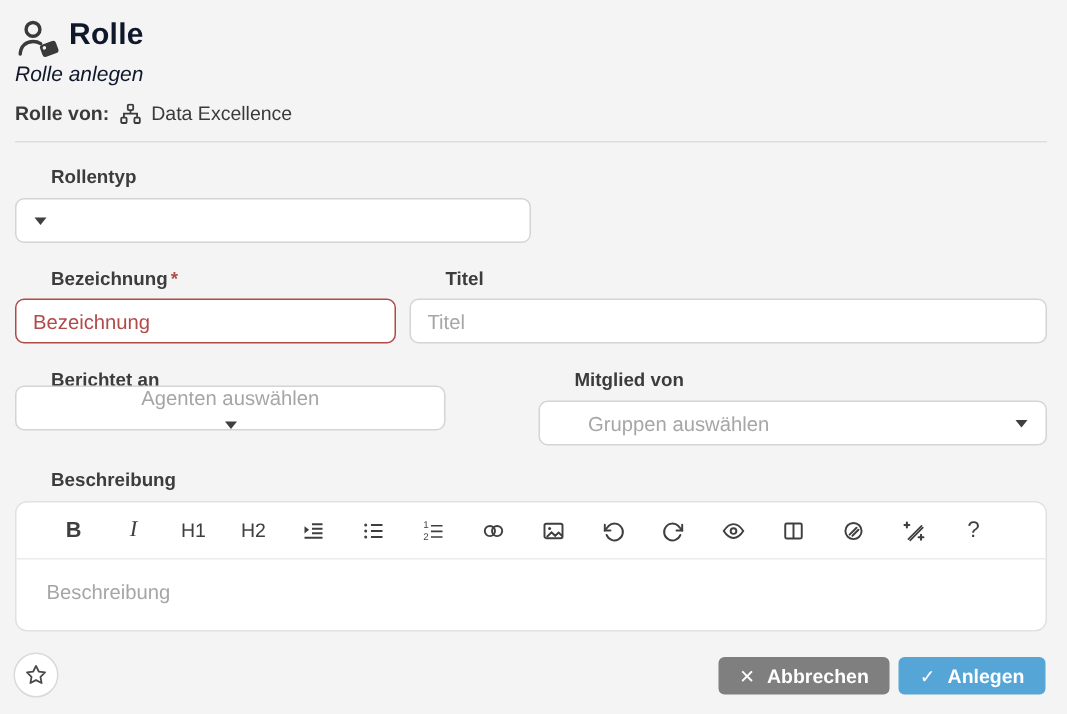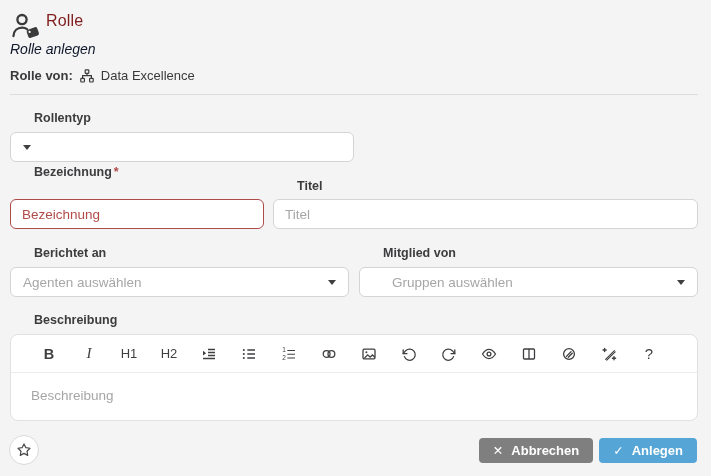--- a/index.html
+++ b/index.html
@@ -5,21 +5,21 @@
   * { margin:0; padding:0; box-sizing:border-box; }
   html,body { width:711px; height:476px; }
   body {
     font-family:"Liberation Sans","DejaVu Sans",sans-serif;
     background:#f4f4f4; color:#3c3c3e; overflow:hidden;
   }
   #app { position:relative; width:711px; height:476px; background:#f4f4f4; }
 
   
   .hdr-icon { position:absolute; left:10px; top:12px; width:33px; height:31px; }
-  .page-title { position:absolute; left:46px; top:12px; font-size:16px; font-weight:400; color:#7f1d1d; letter-spacing:.2px; }
+  .page-title { position:absolute; left:46px; top:12px; font-size:20px; font-weight:700; color:#0f172a; letter-spacing:.2px; }
   .page-subtitle { position:absolute; left:10px; top:41px; font-size:14px; color:#0f172a;font-style:italic; }
   .owner-row { position:absolute; left:10px; top:68px; display:flex; align-items:center; gap:7px; font-size:13px; }
   .owner-label { font-weight:700; color:#3a3a3c; }
   .owner-value { color:#3a3a3c; }
   .divider { position:absolute; left:10px; top:94px; width:688px; height:0; border-top:1px solid #ddddde; }
 
   
   .fld-label { position:absolute; font-size:12.5px; font-weight:700; color:#3c3c3e;padding-left:24px; }
   .req { color:#b04b49; margin-left:2px; }
 
@@ -93,30 +93,30 @@
     <span class="owner-value">Data Excellence</span>
   </div>
 
   <div class="divider"></div>
 
   <div class="fld-label" style="left:10px; top:111px;">Rollentyp</div>
   <div class="select" style="left:10px; top:132px; width:344px;">
     <span class="caret"></span>
   </div>
 
-  <div class="fld-label" style="left:10px; top:165px;">
+  <div class="fld-label" style="left:10px; top:179px;">
     <span>Bezeichnung</span><span class="req">*</span>
   </div>
   <input class="txt-input error" style="left: 10px; top: 199px; width: 254px;" placeholder="Bezeichnung">
 
   <div class="fld-label" style="left:273px; top:179px;">Titel</div>
   <input class="txt-input" style="left: 273px; top: 199px; width: 425px;" placeholder="Titel">
 
   <div class="fld-label" style="left:10px; top:246px;">Berichtet an</div>
-  <div class="select" style="left:10px; top:267px; width:339px;">
+  <div class="select" style="left:10px; top:257px; width:287px;flex-direction:column;">
     <span class="ph">Agenten auswählen</span>
     <span class="caret"></span>
   </div>
 
   <div class="fld-label" style="left:359px; top:246px;">Mitglied von</div>
   <div class="select" style="left:359px; top:267px; width:339px;padding-left:32px;">
     <span class="ph">Gruppen auswählen</span>
     <span class="caret"></span>
   </div>
 

